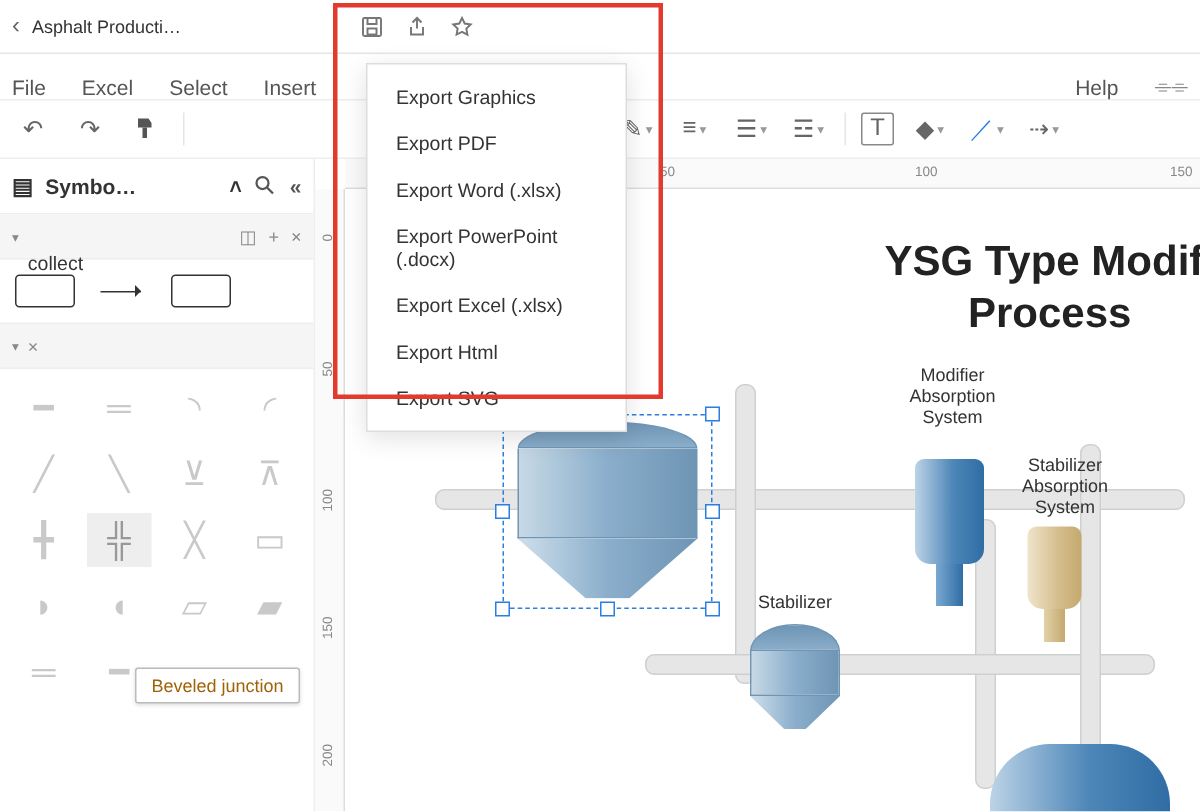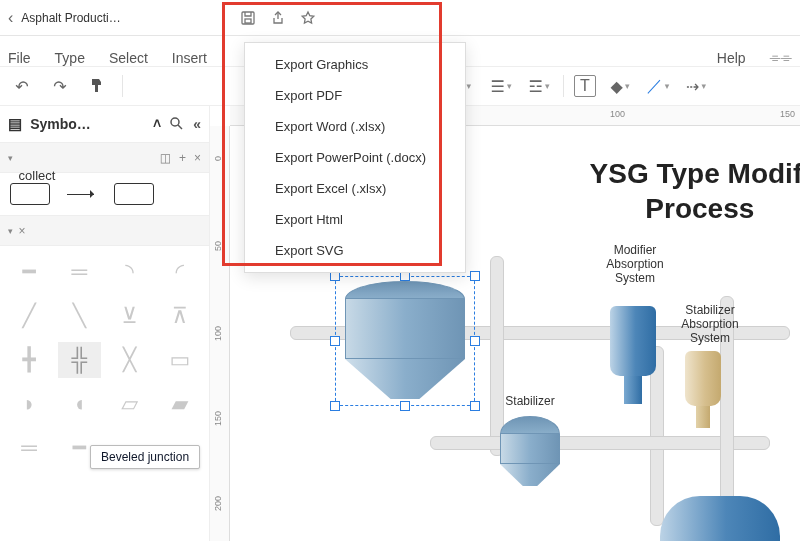--- a/index.html
+++ b/index.html
@@ -39,21 +39,21 @@
   .acc-body { padding: 10px; display: flex; flex-wrap: wrap; gap: 12px; }
   .shape { width: 40px; height: 22px; border: 1.5px solid #333; border-radius: 3px; background: #fff; }
   .arrow { width: 40px; height: 22px; position: relative; }
   .arrow::before { content: ""; position: absolute; top: 50%; left: 5px; right: 8px; border-top: 1.5px solid #333; }
   .arrow::after { content: ""; position: absolute; right: 4px; top: 50%; transform: translateY(-50%); border: 4px solid transparent; border-left-color: #333; }
 
   .duct-grid { padding: 8px; display: grid; grid-template-columns: repeat(4, 1fr); gap: 8px; }
   .duct { height: 36px; display: flex; align-items: center; justify-content: center; color: #c9c9c9; font-size: 22px; }
   .duct.hover { background: #eee; color: #999; }
 
-  .tooltip { position: absolute; left: 90px; top: 445px; background: #fff; border: 1px solid #bbb; padding: 4px 10px; font-size: 12px; color: #0f172a; box-shadow: 0 1px 3px rgba(0,0,0,.15); border-radius: 2px; }
+  .tooltip { position: absolute; left: 90px; top: 445px; background: #fff; border: 1px solid #bbb; padding: 4px 10px; font-size: 12px; color: #a16207; box-shadow: 0 1px 3px rgba(0,0,0,.15); border-radius: 2px; }
 
   
   .canvas-wrap { flex: 1; position: relative; overflow: hidden; }
   .ruler-h { position: absolute; top: 0; left: 20px; right: 0; height: 20px; background: #fafafa; border-bottom: 1px solid #ddd; font-size: 9px; color: #888; }
   .ruler-h span { position: absolute; top: 3px; }
   .ruler-v { position: absolute; top: 20px; left: 0; bottom: 0; width: 20px; background: #fafafa; border-right: 1px solid #ddd; font-size: 9px; color: #888; }
   .ruler-v span { position: absolute; left: 3px; writing-mode: vertical-rl; transform: rotate(180deg); }
   .canvas { position: absolute; top: 20px; left: 20px; right: 0; bottom: 0; background: #fff; }
   .dg-title { position: absolute; top: 30px; right: -10px; font-size: 28px; font-weight: 700; color: #222; text-align: center; line-height: 1.25; white-space: nowrap; }
   .label { position: absolute; font-size: 12px; color: #333; text-align: center; }
@@ -78,21 +78,21 @@
   .selection .h.tm { left: 50%; top: -6px; transform: translateX(-50%); }
   .selection .h.tr { right: -6px; top: -6px; }
   .selection .h.ml { left: -6px; top: 50%; transform: translateY(-50%); }
   .selection .h.mr { right: -6px; top: 50%; transform: translateY(-50%); }
   .selection .h.bl { left: -6px; bottom: -6px; }
   .selection .h.bm { left: 50%; bottom: -6px; transform: translateX(-50%); }
   .selection .h.br { right: -6px; bottom: -6px; }
 
   
   .highlight { position: absolute; left: 222px; top: 2px; width: 220px; height: 264px; border: 3px solid #e23b2e; pointer-events: none; }
-  .dropdown { position: absolute; left: 244px; top: 42px; width: 222px; background: #fff; border: 1px solid #ddd; box-shadow: 0 4px 16px rgba(0,0,0,.12); padding: 6px 16px; }
+  .dropdown { position: absolute; left: 244px; top: 42px; width: 174px; background: #fff; border: 1px solid #ddd; box-shadow: 0 4px 16px rgba(0,0,0,.12); padding: 6px 5px; }
   .dropdown .item { padding: 8px 14px; font-size: 13px; color: #333; }
 </style>
 </head>
 <body>
 
 <div class="titlebar">
   <span class="back">‹</span>
   <span class="doc">Asphalt Producti…</span>
   <span class="spacer"></span>
   <span class="iconbtn">
@@ -111,21 +111,21 @@
     </span>
   <span class="iconbtn">
       <svg width="16" height="16" viewBox="0 0 16 16" fill="none" stroke="#777" stroke-width="1.3">
         <path d="M8 2l1.8 3.7 4 .6-2.9 2.8.7 4L8 11.2 4.4 13l.7-4L2.2 6.3l4-.6z"></path>
       </svg>
     </span>
 </div>
 
 <div class="menubar">
   <span>File</span>
-  <span>Type</span>
+  <span>Excel</span>
   <span>Select</span>
   <span>Insert</span>
   <span style="flex:1"></span>
   <span>Help</span>
   <span style="color:#888">⌯⌯</span>
 </div>
 
 <div class="toolbar">
   <span class="tbtn">↶</span>
   <span class="tbtn">↷</span>

